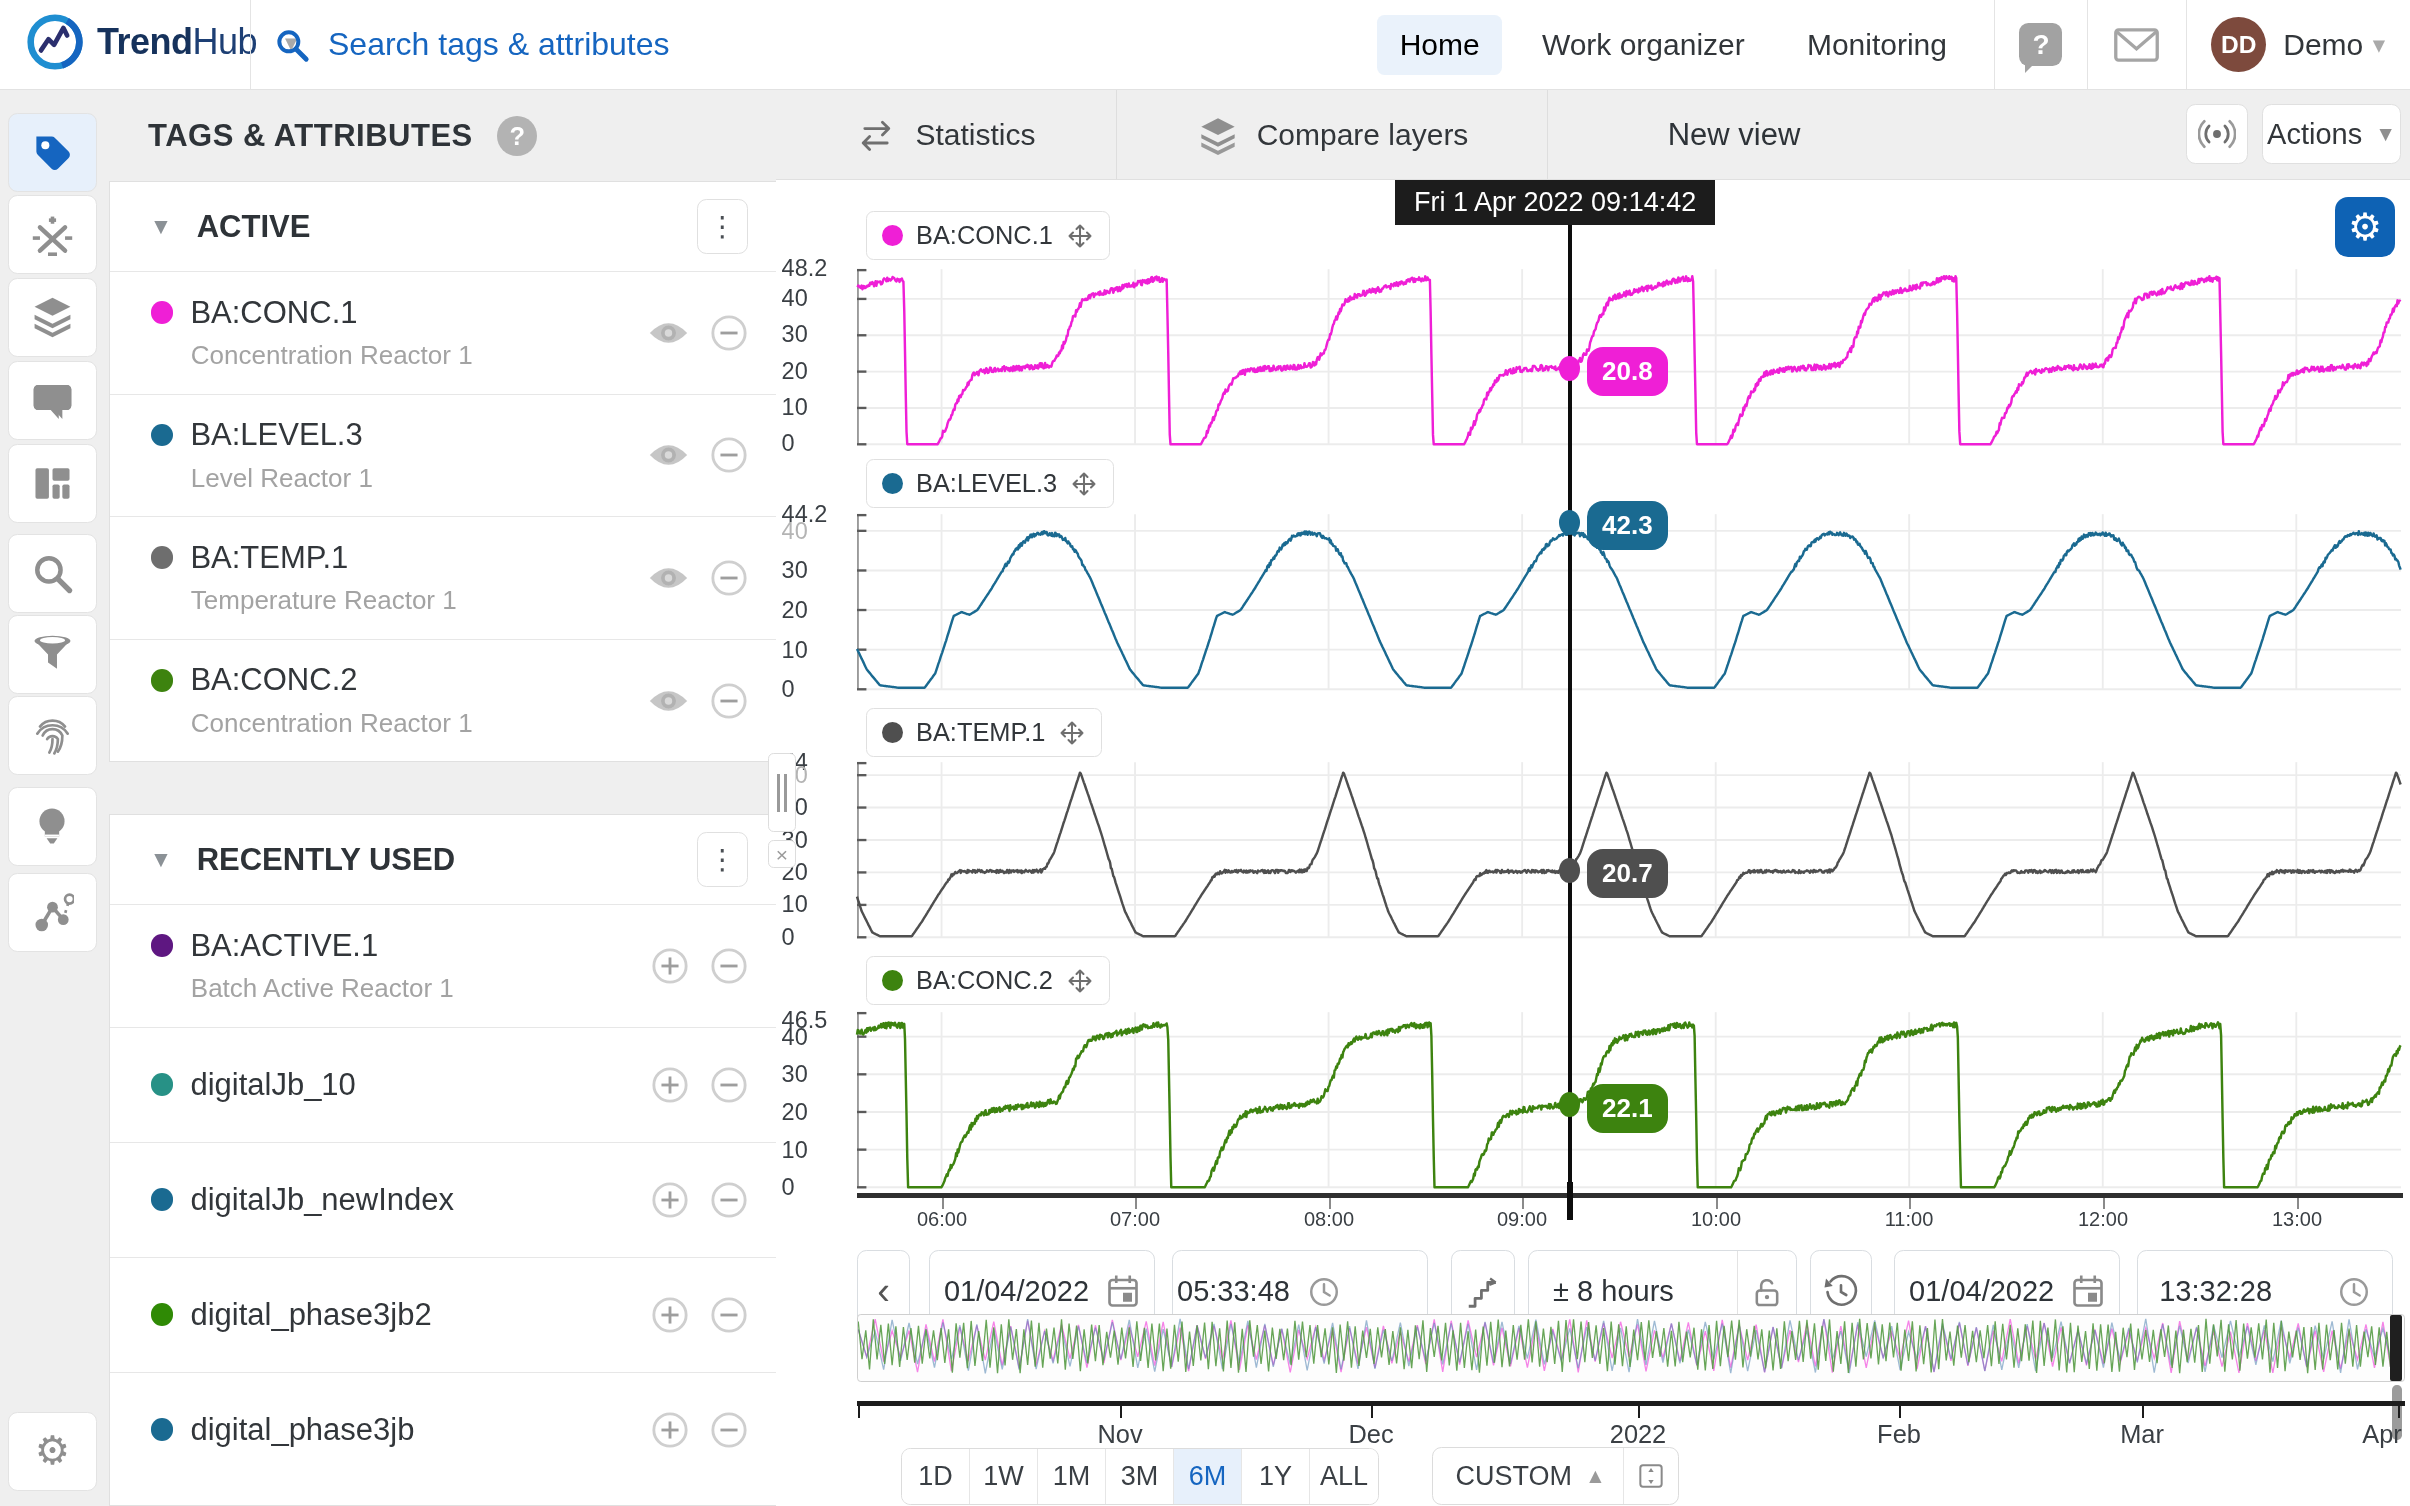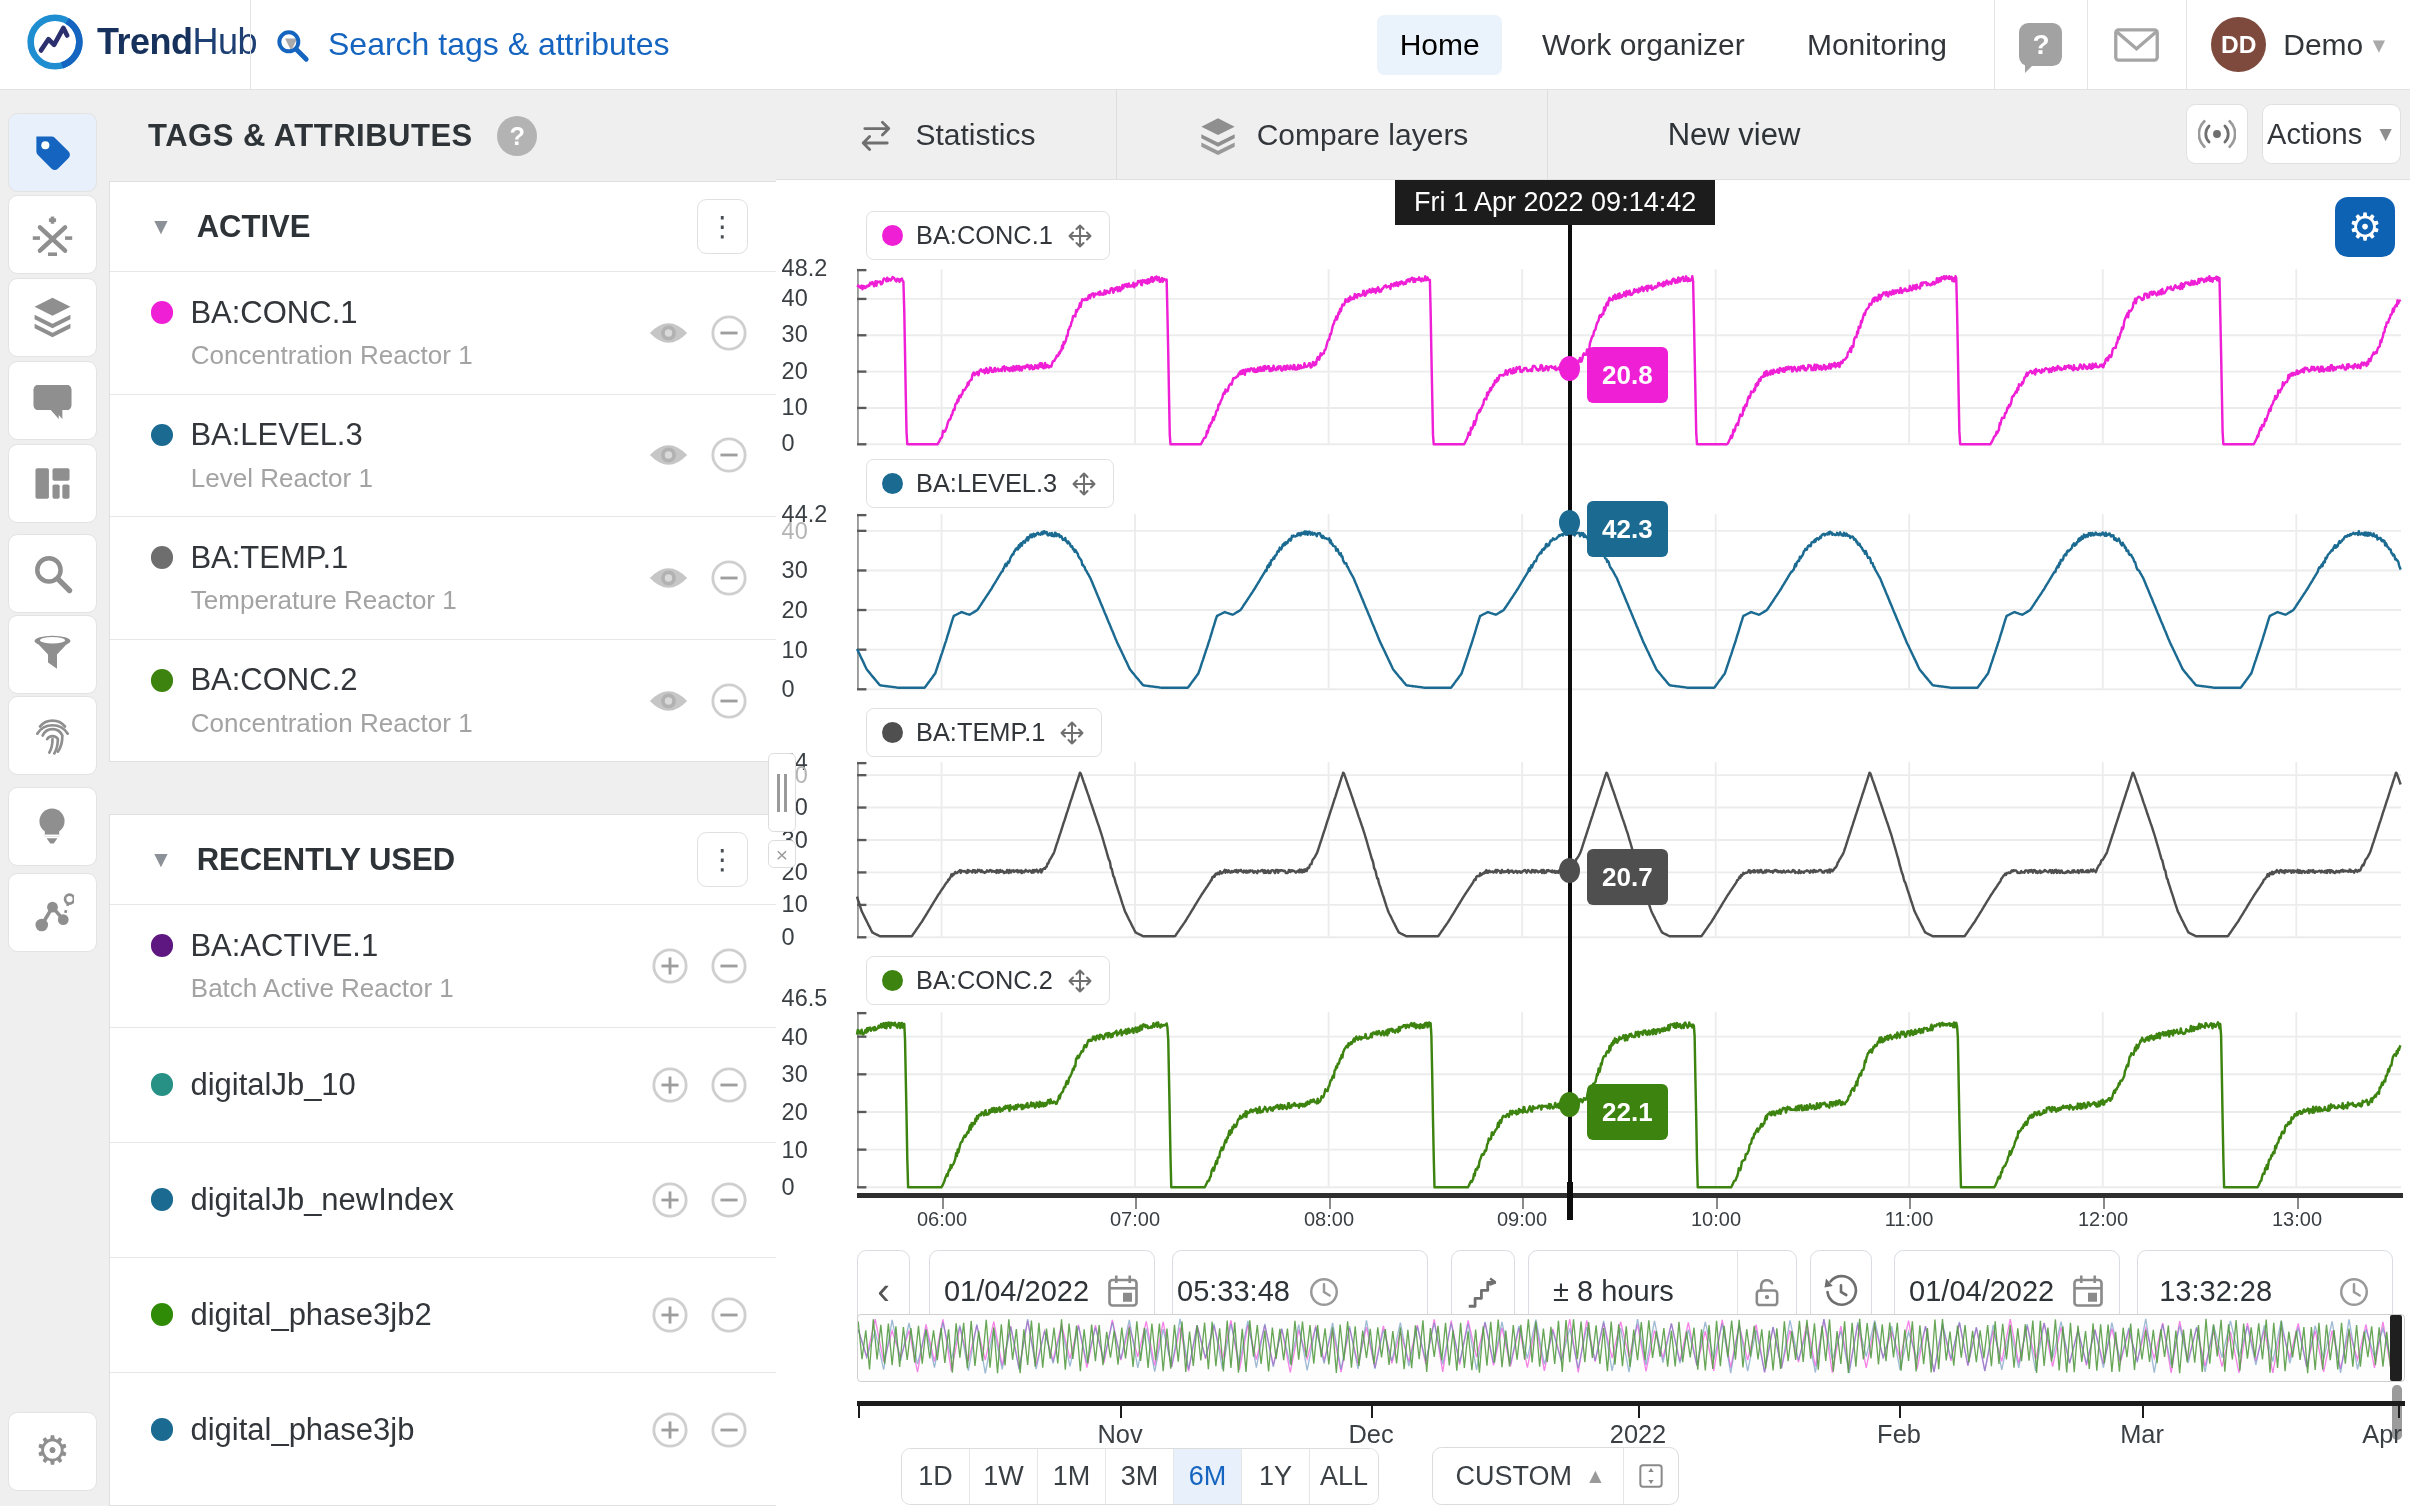--- a/index.html
+++ b/index.html
@@ -69,21 +69,21 @@
   .chip-label { font-size:25.4px; color:#32363a; }
   .yl { position:absolute; font-size:23.5px; color:#3a3f44; text-align:left; width:68px; }
   .yl.faint { color:#b4b4b4; }
   .plot-svg { position:absolute; left:81px; width:1544px; overflow:visible; }
   #xaxis-line { position:absolute; left:81px; top:1013px; width:1546px; height:4.7px; background:#2f2f2f; }
   .hl { position:absolute; top:1028px; font-size:20px; color:#3a3f44; transform:translateX(-50%); }
   .htick { position:absolute; top:1018px; width:1.9px; height:11.3px; background:#8a8a8a; }
   #cursor-line { position:absolute; width:3.8px; background:#0d0d0d; z-index:6; }
   #cursor-tip { position:absolute; height:45px; background:#1c1c1c; color:#fff; font-size:27px; display:flex; align-items:center; justify-content:center; padding:0 19px; z-index:8; white-space:nowrap; }
   #cursor-tick { position:absolute; top:1002px; width:5.6px; height:38px; background:#0d0d0d; z-index:7; }
-  .cur-badge { position:absolute; height:56px; border-radius:6px; color:#fff; font-size:26px; font-weight:700; display:flex; align-items:center; justify-content:center; padding:0 15px; z-index:7; }
+  .cur-badge { position:absolute; height:49px; border-radius:16px; color:#fff; font-size:26px; font-weight:700; display:flex; align-items:center; justify-content:center; padding:0 15px; z-index:7; }
   .cur-dot { position:absolute; border-radius:50%; z-index:7; }
   #gear-btn { position:absolute; left:1559px; top:17px; width:60px; height:60px; background:#0e62b4; border-radius:13px; display:flex; align-items:center; justify-content:center; color:#fff; font-size:38px; cursor:pointer; z-index:9; }
 
   
   #controls { position:absolute; left:81px; top:1070px; width:1531px; height:83px; display:flex; align-items:center; }
   .cbox { height:83px; background:#fff; border:1.9px solid #d9dde1; border-radius:9.4px; display:flex; align-items:center; justify-content:center; font-size:29px; color:#2e3338; cursor:pointer; }
   .cbox .ic { margin-left:17px; display:flex; }
   .sp { flex:0 0 auto; }
 
   
@@ -607,21 +607,21 @@
           <line x1="0" y1="186.0" x2="10" y2="186.0" stroke="#5a5a5a" stroke-width="2.5"></line>
           <polyline points="0.0,142.9 0.8,145.5 1.6,148.0 2.5,150.5 3.3,153.1 4.1,155.6 4.9,158.1 5.8,159.9 6.6,161.5 7.4,163.2 8.2,164.8 9.0,166.5 9.9,168.1 10.7,169.8 11.5,171.4 12.3,173.1 13.2,174.7 14.0,176.3 14.8,178.0 15.6,179.6 16.4,180.9 17.3,181.3 18.1,181.8 18.9,182.2 19.7,182.6 20.6,183.0 21.4,183.4 22.2,183.8 23.0,184.2 23.8,184.6 24.7,185.0 25.5,185.0 26.3,185.0 27.1,185.0 28.0,185.0 28.8,185.0 29.6,185.0 30.4,185.0 31.2,185.0 32.1,185.0 32.9,185.0 33.7,185.0 34.5,185.0 35.4,185.0 36.2,185.0 37.0,185.0 37.8,185.0 38.6,185.0 39.5,185.0 40.3,185.0 41.1,185.0 41.9,185.0 42.8,185.0 43.6,185.0 44.4,185.0 45.2,185.0 46.0,185.0 46.9,185.0 47.7,185.0 48.5,185.0 49.3,185.0 50.2,185.0 51.0,185.0 51.8,185.0 52.6,185.0 53.4,185.0 54.3,185.0 55.1,185.0 55.9,185.0 56.7,185.0 57.6,185.0 58.4,184.6 59.2,183.4 60.0,182.3 60.8,181.1 61.7,179.9 62.5,178.7 63.3,177.5 64.1,176.3 65.0,175.1 65.8,173.9 66.6,172.7 67.4,171.5 68.2,170.4 69.1,169.2 69.9,167.9 70.7,166.5 71.5,165.2 72.4,163.8 73.2,162.5 74.0,161.1 74.8,159.8 75.6,158.4 76.5,157.1 77.3,155.7 78.1,154.4 78.9,153.0 79.8,151.7 80.6,150.3 81.4,149.0 82.2,147.6 83.1,146.3 83.9,144.9 84.7,143.6 85.5,142.2 86.3,140.9 87.2,139.7 88.0,138.5 88.8,137.2 89.6,136.0 90.5,134.8 91.3,133.6 92.1,132.4 92.9,131.2 93.7,129.9 94.6,128.7 95.4,127.5 96.2,127.0 97.0,124.6 97.9,124.9 98.7,123.1 99.5,121.7 100.3,119.1 101.1,121.1 102.0,118.9 102.8,119.4 103.6,118.2 104.4,116.6 105.3,117.7 106.1,117.8 106.9,117.2 107.7,116.2 108.5,115.7 109.4,114.7 110.2,117.6 111.0,115.1 111.8,115.7 112.7,115.8 113.5,116.1 114.3,115.5 115.1,116.1 115.9,117.2 116.8,117.7 117.6,114.4 118.4,116.9 119.2,115.2 120.1,116.0 120.9,115.8 121.7,116.0 122.5,117.1 123.3,114.6 124.2,116.2 125.0,114.7 125.8,117.4 126.6,116.0 127.5,116.8 128.3,114.4 129.1,115.3 129.9,114.4 130.7,115.3 131.6,116.7 132.4,114.9 133.2,115.7 134.0,117.0 134.9,116.7 135.7,117.6 136.5,116.6 137.3,116.7 138.1,114.9 139.0,116.0 139.8,116.3 140.6,115.2 141.4,114.6 142.3,114.7 143.1,116.5 143.9,115.4 144.7,116.2 145.5,116.0 146.4,116.5 147.2,115.5 148.0,117.6 148.8,114.6 149.7,114.9 150.5,117.4 151.3,116.9 152.1,114.5 152.9,116.5 153.8,115.5 154.6,115.3 155.4,116.8 156.2,117.8 157.1,116.5 157.9,117.1 158.7,117.2 159.5,114.4 160.3,116.6 161.2,117.7 162.0,114.5 162.8,116.8 163.6,117.2 164.5,115.1 165.3,115.5 166.1,114.8 166.9,116.6 167.7,115.2 168.6,115.2 169.4,116.1 170.2,114.6 171.0,117.0 171.9,115.4 172.7,115.3 173.5,116.9 174.3,115.0 175.1,117.8 176.0,115.6 176.8,116.6 177.6,117.0 178.4,115.5 179.3,114.4 180.1,115.6 180.9,115.9 181.7,116.5 182.5,115.2 183.4,115.0 184.2,115.6 185.0,116.8 185.8,117.5 186.7,114.6 187.5,117.2 188.3,114.6 189.1,116.0 189.9,115.1 190.8,114.1 191.6,116.2 192.4,117.1 193.2,115.4 194.1,115.5 194.9,113.8 195.7,117.2 196.5,116.0 197.3,113.7 198.2,113.4 199.0,112.6 199.8,113.2 200.6,111.2 201.5,111.0 202.3,107.6 203.1,107.8 203.9,105.8 204.7,103.7 205.6,102.5 206.4,101.1 207.2,99.7 208.0,98.3 208.9,96.9 209.7,94.7 210.5,92.2 211.3,89.7 212.1,87.1 213.0,84.6 213.8,82.1 214.6,79.5 215.4,77.0 216.3,74.5 217.1,71.9 217.9,69.4 218.7,66.9 219.5,64.3 220.4,61.8 221.2,59.3 222.0,56.7 222.8,54.2 223.7,51.7 224.5,49.1 225.3,46.6 226.1,44.1 226.9,41.5 227.8,39.0 228.6,36.5 229.4,34.0 230.2,31.4 231.1,28.9 231.9,26.4 232.7,23.8 233.5,21.3 234.4,18.8 235.2,16.2 236.0,13.7 236.8,11.2 237.6,11.9 238.5,14.3 239.3,16.7 240.1,19.0 240.9,21.4 241.8,23.7 242.6,26.1 243.4,28.5 244.2,30.8 245.0,33.2 245.9,35.6 246.7,38.0 247.5,40.5 248.3,42.9 249.2,45.3 250.0,47.8 250.8,50.2 251.6,52.6 252.4,55.1 253.3,57.5 254.1,59.9 254.9,62.3 255.7,64.8 256.6,67.2 257.4,69.6 258.2,72.1 259.0,74.5 259.8,77.1 260.7,80.0 261.5,82.8 262.3,85.6 263.1,88.5 264.0,91.3 264.8,94.1 265.6,97.0 266.4,99.8 267.2,102.7 268.1,104.4 268.9,106.9 269.7,112.7 270.5,113.0 271.4,117.0 272.2,120.8 273.0,121.9 273.8,124.5 274.6,127.7 275.5,130.3 276.3,132.8 277.1,135.3 277.9,137.9 278.8,140.4 279.6,142.9 280.4,145.5 281.2,148.0 282.0,150.5 282.9,153.1 283.7,155.6 284.5,158.1 285.3,159.9 286.2,161.5 287.0,163.2 287.8,164.8 288.6,166.5 289.4,168.1 290.3,169.8 291.1,171.4 291.9,173.1 292.7,174.7 293.6,176.3 294.4,178.0 295.2,179.6 296.0,180.9 296.8,181.3 297.7,181.8 298.5,182.2 299.3,182.6 300.1,183.0 301.0,183.4 301.8,183.8 302.6,184.2 303.4,184.6 304.2,185.0 305.1,185.0 305.9,185.0 306.7,185.0 307.5,185.0 308.4,185.0 309.2,185.0 310.0,185.0 310.8,185.0 311.6,185.0 312.5,185.0 313.3,185.0 314.1,185.0 314.9,185.0 315.8,185.0 316.6,185.0 317.4,185.0 318.2,185.0 319.0,185.0 319.9,185.0 320.7,185.0 321.5,185.0 322.3,185.0 323.2,185.0 324.0,185.0 324.8,185.0 325.6,185.0 326.4,185.0 327.3,185.0 328.1,185.0 328.9,185.0 329.7,185.0 330.6,185.0 331.4,185.0 332.2,185.0 333.0,185.0 333.8,185.0 334.7,185.0 335.5,185.0 336.3,185.0 337.1,185.0 338.0,184.6 338.8,183.4 339.6,182.3 340.4,181.1 341.2,179.9 342.1,178.7 342.9,177.5 343.7,176.3 344.5,175.1 345.4,173.9 346.2,172.7 347.0,171.5 347.8,170.4 348.6,169.2 349.5,167.9 350.3,166.5 351.1,165.2 351.9,163.8 352.8,162.5 353.6,161.1 354.4,159.8 355.2,158.4 356.0,157.1 356.9,155.7 357.7,154.4 358.5,153.0 359.3,151.7 360.2,150.3 361.0,149.0 361.8,147.6 362.6,146.3 363.4,144.9 364.3,143.6 365.1,142.2 365.9,140.9 366.7,139.7 367.6,138.5 368.4,137.2 369.2,136.0 370.0,134.8 370.8,133.6 371.7,132.4 372.5,131.2 373.3,129.9 374.1,128.7 375.0,127.5 375.8,125.7 376.6,125.4 377.4,122.1 378.2,122.2 379.1,120.8 379.9,121.6 380.7,118.9 381.5,118.2 382.4,119.2 383.2,117.4 384.0,118.4 384.8,118.9 385.7,115.9 386.5,117.4 387.3,118.2 388.1,117.7 388.9,116.5 389.8,115.8 390.6,114.4 391.4,117.4 392.2,114.8 393.1,115.6 393.9,116.9 394.7,114.9 395.5,115.8 396.3,117.1 397.2,117.2 398.0,115.5 398.8,116.8 399.6,116.5 400.5,115.9 401.3,114.9 402.1,116.3 402.9,114.5 403.7,117.0 404.6,117.1 405.4,114.9 406.2,115.1 407.0,115.4 407.9,114.4 408.7,116.2 409.5,116.3 410.3,117.2 411.1,115.2 412.0,115.9 412.8,117.1 413.6,115.1 414.4,117.3 415.3,117.0 416.1,115.4 416.9,116.6 417.7,114.8 418.5,115.5 419.4,115.5 420.2,115.2 421.0,117.4 421.8,117.2 422.7,115.8 423.5,116.2 424.3,116.9 425.1,117.8 425.9,115.1 426.8,116.0 427.6,116.0 428.4,116.0 429.2,115.2 430.1,114.7 430.9,114.5 431.7,116.6 432.5,117.6 433.3,114.9 434.2,117.6 435.0,117.6 435.8,115.6 436.6,114.9 437.5,117.7 438.3,116.2 439.1,117.6 439.9,115.4 440.7,114.8 441.6,114.8 442.4,115.2 443.2,116.7 444.0,117.8 444.9,114.5 445.7,114.6 446.5,114.4 447.3,117.5 448.1,114.8 449.0,115.8 449.8,114.7 450.6,115.0 451.4,114.8 452.3,115.2 453.1,115.7 453.9,115.2 454.7,115.9 455.5,117.8 456.4,117.5 457.2,117.7 458.0,117.0 458.8,114.4 459.7,114.7 460.5,116.6 461.3,115.1 462.1,114.7 462.9,115.7 463.8,115.2 464.6,115.8 465.4,116.5 466.2,117.4 467.1,116.1 467.9,115.9 468.7,115.0 469.5,116.9 470.3,114.1 471.2,116.7 472.0,114.2 472.8,117.0 473.6,116.7 474.5,114.2 475.3,116.4 476.1,113.8 476.9,115.4 477.7,115.6 478.6,112.2 479.4,112.7 480.2,112.1 481.0,109.2 481.9,108.4 482.7,108.3 483.5,105.1 484.3,103.2 485.1,102.5 486.0,101.1 486.8,99.7 487.6,98.3 488.4,96.9 489.3,94.7 490.1,92.2 490.9,89.7 491.7,87.1 492.5,84.6 493.4,82.1 494.2,79.5 495.0,77.0 495.8,74.5 496.7,71.9 497.5,69.4 498.3,66.9 499.1,64.3 499.9,61.8 500.8,59.3 501.6,56.7 502.4,54.2 503.2,51.7 504.1,49.1 504.9,46.6 505.7,44.1 506.5,41.5 507.3,39.0 508.2,36.5 509.0,34.0 509.8,31.4 510.6,28.9 511.5,26.4 512.3,23.8 513.1,21.3 513.9,18.8 514.7,16.2 515.6,13.7 516.4,11.2 517.2,11.9 518.0,14.3 518.9,16.7 519.7,19.0 520.5,21.4 521.3,23.7 522.1,26.1 523.0,28.5 523.8,30.8 524.6,33.2 525.4,35.6 526.3,38.0 527.1,40.5 527.9,42.9 528.7,45.3 529.5,47.8 530.4,50.2 531.2,52.6 532.0,55.1 532.8,57.5 533.7,59.9 534.5,62.3 535.3,64.8 536.1,67.2 537.0,69.6 537.8,72.1 538.6,74.5 539.4,77.1 540.2,80.0 541.1,82.8 541.9,85.6 542.7,88.5 543.5,91.3 544.4,94.1 545.2,97.0 546.0,99.8 546.8,102.7 547.6,104.3 548.5,107.8 549.3,112.6 550.1,114.1 550.9,116.0 551.8,120.3 552.6,123.6 553.4,123.5 554.2,127.7 555.0,130.3 555.9,132.8 556.7,135.3 557.5,137.9 558.3,140.4 559.2,142.9 560.0,145.5 560.8,148.0 561.6,150.5 562.4,153.1 563.3,155.6 564.1,158.1 564.9,159.9 565.7,161.5 566.6,163.2 567.4,164.8 568.2,166.5 569.0,168.1 569.8,169.8 570.7,171.4 571.5,173.1 572.3,174.7 573.1,176.3 574.0,178.0 574.8,179.6 575.6,180.9 576.4,181.3 577.2,181.8 578.1,182.2 578.9,182.6 579.7,183.0 580.5,183.4 581.4,183.8 582.2,184.2 583.0,184.6 583.8,185.0 584.6,185.0 585.5,185.0 586.3,185.0 587.1,185.0 587.9,185.0 588.8,185.0 589.6,185.0 590.4,185.0 591.2,185.0 592.0,185.0 592.9,185.0 593.7,185.0 594.5,185.0 595.3,185.0 596.2,185.0 597.0,185.0 597.8,185.0 598.6,185.0 599.4,185.0 600.3,185.0 601.1,185.0 601.9,185.0 602.7,185.0 603.6,185.0 604.4,185.0 605.2,185.0 606.0,185.0 606.8,185.0 607.7,185.0 608.5,185.0 609.3,185.0 610.1,185.0 611.0,185.0 611.8,185.0 612.6,185.0 613.4,185.0 614.2,185.0 615.1,185.0 615.9,185.0 616.7,185.0 617.5,184.6 618.4,183.4 619.2,182.3 620.0,181.1 620.8,179.9 621.6,178.7 622.5,177.5 623.3,176.3 624.1,175.1 624.9,173.9 625.8,172.7 626.6,171.5 627.4,170.4 628.2,169.2 629.0,167.9 629.9,166.5 630.7,165.2 631.5,163.8 632.3,162.5 633.2,161.1 634.0,159.8 634.8,158.4 635.6,157.1 636.4,155.7 637.3,154.4 638.1,153.0 638.9,151.7 639.7,150.3 640.6,149.0 641.4,147.6 642.2,146.3 643.0,144.9 643.8,143.6 644.7,142.2 645.5,140.9 646.3,139.7 647.1,138.5 648.0,137.2 648.8,136.0 649.6,134.8 650.4,133.6 651.2,132.4 652.1,131.2 652.9,129.9 653.7,128.7 654.5,127.5 655.4,125.3 656.2,124.3 657.0,125.2 657.8,121.8 658.6,121.0 659.5,121.3 660.3,120.6 661.1,121.0 661.9,118.0 662.8,120.0 663.6,119.6 664.4,118.6 665.2,117.7 666.0,118.1 666.9,116.5 667.7,117.5 668.5,114.6 669.3,117.3 670.2,117.6 671.0,115.5 671.8,115.3 672.6,116.7 673.4,116.7 674.3,116.2 675.1,116.0 675.9,117.1 676.7,116.1 677.6,116.7 678.4,114.5 679.2,117.2 680.0,114.6 680.8,114.7 681.7,115.3 682.5,115.7 683.3,117.5 684.1,117.7 685.0,114.5 685.8,116.6 686.6,116.9 687.4,115.9 688.2,116.8 689.1,115.9 689.9,116.4 690.7,115.3 691.5,114.4 692.4,117.7 693.2,116.3 694.0,115.5 694.8,116.3 695.7,115.0 696.5,115.8 697.3,117.5 698.1,116.9 698.9,116.3 699.8,115.3 700.6,116.2 701.4,117.6 702.2,116.0 703.1,116.4 703.9,115.9 704.7,117.3 705.5,116.5 706.3,117.2 707.2,115.8 708.0,115.4 708.8,114.7 709.6,114.6 710.5,116.2 711.3,117.4 712.1,115.2 712.9,114.5 713.7,115.5 714.6,116.1 715.4,117.1 716.2,117.3 717.0,114.5 717.9,116.1 718.7,114.7 719.5,116.9 720.3,117.1 721.1,114.9 722.0,115.2 722.8,116.2 723.6,117.0 724.4,116.0 725.3,116.5 726.1,115.8 726.9,114.6 727.7,117.7 728.5,114.6 729.4,114.6 730.2,117.8 731.0,116.6 731.8,117.3 732.7,114.7 733.5,115.9 734.3,114.6 735.1,115.3 735.9,115.2 736.8,116.2 737.6,116.6 738.4,115.0 739.2,117.0 740.1,116.2 740.9,115.3 741.7,117.6 742.5,117.3 743.3,115.8 744.2,117.2 745.0,117.5 745.8,115.0 746.6,115.8 747.5,115.3 748.3,115.3 749.1,116.3 749.9,116.1 750.7,114.7 751.6,117.1 752.4,114.4 753.2,115.7 754.0,114.4 754.9,116.2 755.7,115.9 756.5,116.7 757.3,114.3 758.1,112.9 759.0,113.8 759.8,112.0 760.6,111.1 761.4,109.3 762.3,105.1 763.1,106.7 763.9,103.0 764.7,102.5 765.5,101.1 766.4,99.7 767.2,98.3 768.0,96.9 768.8,94.7 769.7,92.2 770.5,89.7 771.3,87.1 772.1,84.6 772.9,82.1 773.8,79.5 774.6,77.0 775.4,74.5 776.2,71.9 777.1,69.4 777.9,66.9 778.7,64.3 779.5,61.8 780.3,59.3 781.2,56.7 782.0,54.2 782.8,51.7 783.6,49.1 784.5,46.6 785.3,44.1 786.1,41.5 786.9,39.0 787.7,36.5 788.6,34.0 789.4,31.4 790.2,28.9 791.0,26.4 791.9,23.8 792.7,21.3 793.5,18.8 794.3,16.2 795.1,13.7 796.0,11.2 796.8,11.9 797.6,14.3 798.4,16.7 799.3,19.0 800.1,21.4 800.9,23.7 801.7,26.1 802.5,28.5 803.4,30.8 804.2,33.2 805.0,35.6 805.8,38.0 806.7,40.5 807.5,42.9 808.3,45.3 809.1,47.8 809.9,50.2 810.8,52.6 811.6,55.1 812.4,57.5 813.2,59.9 814.1,62.3 814.9,64.8 815.7,67.2 816.5,69.6 817.3,72.1 818.2,74.5 819.0,77.1 819.8,80.0 820.6,82.8 821.5,85.6 822.3,88.5 823.1,91.3 823.9,94.1 824.7,97.0 825.6,99.8 826.4,102.7 827.2,106.8 828.0,107.4 828.9,112.4 829.7,113.0 830.5,117.7 831.3,119.2 832.1,121.4 833.0,124.4 833.8,127.7 834.6,130.3 835.4,132.8 836.3,135.3 837.1,137.9 837.9,140.4 838.7,142.9 839.5,145.5 840.4,148.0 841.2,150.5 842.0,153.1 842.8,155.6 843.7,158.1 844.5,159.9 845.3,161.5 846.1,163.2 847.0,164.8 847.8,166.5 848.6,168.1 849.4,169.8 850.2,171.4 851.1,173.1 851.9,174.7 852.7,176.3 853.5,178.0 854.4,179.6 855.2,180.9 856.0,181.3 856.8,181.8 857.6,182.2 858.5,182.6 859.3,183.0 860.1,183.4 860.9,183.8 861.8,184.2 862.6,184.6 863.4,185.0 864.2,185.0 865.0,185.0 865.9,185.0 866.7,185.0 867.5,185.0 868.3,185.0 869.2,185.0 870.0,185.0 870.8,185.0 871.6,185.0 872.4,185.0 873.3,185.0 874.1,185.0 874.9,185.0 875.7,185.0 876.6,185.0 877.4,185.0 878.2,185.0 879.0,185.0 879.8,185.0 880.7,185.0 881.5,185.0 882.3,185.0 883.1,185.0 884.0,185.0 884.8,185.0 885.6,185.0 886.4,185.0 887.2,185.0 888.1,185.0 888.9,185.0 889.7,185.0 890.5,185.0 891.4,185.0 892.2,185.0 893.0,185.0 893.8,185.0 894.6,185.0 895.5,185.0 896.3,185.0 897.1,184.6 897.9,183.4 898.8,182.3 899.6,181.1 900.4,179.9 901.2,178.7 902.0,177.5 902.9,176.3 903.7,175.1 904.5,173.9 905.3,172.7 906.2,171.5 907.0,170.4 907.8,169.2 908.6,167.9 909.4,166.5 910.3,165.2 911.1,163.8 911.9,162.5 912.7,161.1 913.6,159.8 914.4,158.4 915.2,157.1 916.0,155.7 916.8,154.4 917.7,153.0 918.5,151.7 919.3,150.3 920.1,149.0 921.0,147.6 921.8,146.3 922.6,144.9 923.4,143.6 924.2,142.2 925.1,140.9 925.9,139.7 926.7,138.5 927.5,137.2 928.4,136.0 929.2,134.8 930.0,133.6 930.8,132.4 931.6,131.2 932.5,129.9 933.3,128.7 934.1,127.5 934.9,125.4 935.8,125.1 936.6,123.5 937.4,121.8 938.2,122.9 939.0,119.8 939.9,120.5 940.7,119.5 941.5,117.5 942.3,118.4 943.2,117.8 944.0,117.5 944.8,117.3 945.6,117.4 946.4,116.6 947.3,114.7 948.1,115.0 948.9,117.7 949.7,116.9 950.6,115.7 951.4,115.3 952.2,116.8 953.0,114.6 953.8,117.0 954.7,115.7 955.5,115.9 956.3,114.9 957.1,117.1 958.0,115.1 958.8,116.9 959.6,114.5 960.4,114.4 961.2,116.7 962.1,117.7 962.9,116.9 963.7,117.1 964.5,115.1 965.4,117.1 966.2,114.6 967.0,115.9 967.8,116.0 968.6,114.9 969.5,115.9 970.3,116.6 971.1,116.3 971.9,115.7 972.8,117.3 973.6,115.3 974.4,115.8 975.2,114.4 976.0,114.4 976.9,116.2 977.7,115.2 978.5,116.9 979.3,115.8 980.2,116.6 981.0,115.6 981.8,117.2 982.6,117.2 983.4,116.0 984.3,115.0 985.1,116.8 985.9,117.1 986.7,116.7 987.6,115.7 988.4,116.0 989.2,115.0 990.0,116.5 990.8,116.4 991.7,116.9 992.5,116.8 993.3,115.9 994.1,114.5 995.0,115.9 995.8,115.2 996.6,117.6 997.4,116.7 998.3,117.0 999.1,117.2 999.9,117.8 1000.7,114.8 1001.5,116.9 1002.4,117.7 1003.2,116.2 1004.0,116.9 1004.8,116.3 1005.7,117.5 1006.5,116.1 1007.3,116.0 1008.1,115.6 1008.9,114.9 1009.8,115.2 1010.6,115.9 1011.4,116.2 1012.2,117.5 1013.1,115.1 1013.9,116.2 1014.7,115.5 1015.5,117.2 1016.3,114.5 1017.2,114.9 1018.0,116.7 1018.8,115.3 1019.6,116.2 1020.5,115.9 1021.3,115.6 1022.1,114.6 1022.9,114.6 1023.7,114.4 1024.6,115.8 1025.4,117.1 1026.2,116.6 1027.0,117.4 1027.9,115.4 1028.7,115.2 1029.5,115.7 1030.3,114.9 1031.1,117.2 1032.0,115.5 1032.8,113.9 1033.6,117.2 1034.4,114.3 1035.3,114.2 1036.1,115.9 1036.9,114.6 1037.7,114.1 1038.5,112.4 1039.4,112.1 1040.2,110.8 1041.0,109.4 1041.8,106.5 1042.7,105.4 1043.5,103.5 1044.3,102.5 1045.1,101.1 1045.9,99.7 1046.8,98.3 1047.6,96.9 1048.4,94.7 1049.2,92.2 1050.1,89.7 1050.9,87.1 1051.7,84.6 1052.5,82.1 1053.3,79.5 1054.2,77.0 1055.0,74.5 1055.8,71.9 1056.6,69.4 1057.5,66.9 1058.3,64.3 1059.1,61.8 1059.9,59.3 1060.7,56.7 1061.6,54.2 1062.4,51.7 1063.2,49.1 1064.0,46.6 1064.9,44.1 1065.7,41.5 1066.5,39.0 1067.3,36.5 1068.1,34.0 1069.0,31.4 1069.8,28.9 1070.6,26.4 1071.4,23.8 1072.3,21.3 1073.1,18.8 1073.9,16.2 1074.7,13.7 1075.5,11.2 1076.4,11.9 1077.2,14.3 1078.0,16.7 1078.8,19.0 1079.7,21.4 1080.5,23.7 1081.3,26.1 1082.1,28.5 1082.9,30.8 1083.8,33.2 1084.6,35.6 1085.4,38.0 1086.2,40.5 1087.1,42.9 1087.9,45.3 1088.7,47.8 1089.5,50.2 1090.3,52.6 1091.2,55.1 1092.0,57.5 1092.8,59.9 1093.6,62.3 1094.5,64.8 1095.3,67.2 1096.1,69.6 1096.9,72.1 1097.7,74.5 1098.6,77.1 1099.4,80.0 1100.2,82.8 1101.0,85.6 1101.9,88.5 1102.7,91.3 1103.5,94.1 1104.3,97.0 1105.1,99.8 1106.0,102.7 1106.8,105.9 1107.6,109.4 1108.4,112.0 1109.3,115.4 1110.1,117.9 1110.9,119.8 1111.7,123.4 1112.5,126.5 1113.4,127.7 1114.2,130.3 1115.0,132.8 1115.8,135.3 1116.7,137.9 1117.5,140.4 1118.3,142.9 1119.1,145.5 1119.9,148.0 1120.8,150.5 1121.6,153.1 1122.4,155.6 1123.2,158.1 1124.1,159.9 1124.9,161.5 1125.7,163.2 1126.5,164.8 1127.3,166.5 1128.2,168.1 1129.0,169.8 1129.8,171.4 1130.6,173.1 1131.5,174.7 1132.3,176.3 1133.1,178.0 1133.9,179.6 1134.7,180.9 1135.6,181.3 1136.4,181.8 1137.2,182.2 1138.0,182.6 1138.9,183.0 1139.7,183.4 1140.5,183.8 1141.3,184.2 1142.1,184.6 1143.0,185.0 1143.8,185.0 1144.6,185.0 1145.4,185.0 1146.3,185.0 1147.1,185.0 1147.9,185.0 1148.7,185.0 1149.6,185.0 1150.4,185.0 1151.2,185.0 1152.0,185.0 1152.8,185.0 1153.7,185.0 1154.5,185.0 1155.3,185.0 1156.1,185.0 1157.0,185.0 1157.8,185.0 1158.6,185.0 1159.4,185.0 1160.2,185.0 1161.1,185.0 1161.9,185.0 1162.7,185.0 1163.5,185.0 1164.4,185.0 1165.2,185.0 1166.0,185.0 1166.8,185.0 1167.6,185.0 1168.5,185.0 1169.3,185.0 1170.1,185.0 1170.9,185.0 1171.8,185.0 1172.6,185.0 1173.4,185.0 1174.2,185.0 1175.0,185.0 1175.9,185.0 1176.7,184.6 1177.5,183.4 1178.3,182.3 1179.2,181.1 1180.0,179.9 1180.8,178.7 1181.6,177.5 1182.4,176.3 1183.3,175.1 1184.1,173.9 1184.9,172.7 1185.7,171.5 1186.6,170.4 1187.4,169.2 1188.2,167.9 1189.0,166.5 1189.8,165.2 1190.7,163.8 1191.5,162.5 1192.3,161.1 1193.1,159.8 1194.0,158.4 1194.8,157.1 1195.6,155.7 1196.4,154.4 1197.2,153.0 1198.1,151.7 1198.9,150.3 1199.7,149.0 1200.5,147.6 1201.4,146.3 1202.2,144.9 1203.0,143.6 1203.8,142.2 1204.6,140.9 1205.5,139.7 1206.3,138.5 1207.1,137.2 1207.9,136.0 1208.8,134.8 1209.6,133.6 1210.4,132.4 1211.2,131.2 1212.0,129.9 1212.9,128.7 1213.7,127.5 1214.5,126.5 1215.3,124.2 1216.2,123.0 1217.0,121.8 1217.8,120.6 1218.6,119.9 1219.4,118.5 1220.3,119.9 1221.1,117.7 1221.9,118.1 1222.7,117.6 1223.6,117.1 1224.4,117.7 1225.2,117.5 1226.0,115.7 1226.8,114.9 1227.7,116.0 1228.5,114.7 1229.3,115.3 1230.1,114.9 1231.0,115.1 1231.8,115.7 1232.6,117.6 1233.4,117.1 1234.2,117.3 1235.1,117.8 1235.9,117.3 1236.7,115.6 1237.5,117.2 1238.4,116.9 1239.2,116.8 1240.0,117.5 1240.8,115.3 1241.6,115.0 1242.5,114.9 1243.3,115.8 1244.1,117.3 1244.9,115.0 1245.8,114.7 1246.6,116.2 1247.4,114.5 1248.2,115.0 1249.0,117.4 1249.9,114.8 1250.7,114.6 1251.5,115.1 1252.3,117.4 1253.2,115.9 1254.0,117.8 1254.8,117.2 1255.6,116.2 1256.4,115.0 1257.3,117.6 1258.1,116.2 1258.9,116.8 1259.7,116.3 1260.6,116.2 1261.4,114.6 1262.2,114.8 1263.0,115.6 1263.8,116.1 1264.7,116.7 1265.5,116.9 1266.3,115.5 1267.1,114.5 1268.0,115.3 1268.8,117.6 1269.6,114.7 1270.4,115.9 1271.2,117.6 1272.1,114.9 1272.9,116.4 1273.7,114.4 1274.5,117.6 1275.4,117.1 1276.2,115.1 1277.0,115.2 1277.8,117.6 1278.6,115.5 1279.5,115.0 1280.3,117.4 1281.1,117.5 1281.9,117.4 1282.8,117.7 1283.6,117.5 1284.4,116.5 1285.2,117.2 1286.0,115.4 1286.9,115.7 1287.7,117.1 1288.5,117.4 1289.3,116.9 1290.2,117.2 1291.0,115.2 1291.8,117.1 1292.6,114.8 1293.4,116.0 1294.3,116.8 1295.1,116.4 1295.9,116.7 1296.7,114.7 1297.6,117.7 1298.4,115.6 1299.2,115.3 1300.0,114.6 1300.8,116.8 1301.7,114.5 1302.5,116.6 1303.3,116.6 1304.1,116.7 1305.0,116.5 1305.8,115.1 1306.6,116.8 1307.4,114.8 1308.3,116.8 1309.1,116.6 1309.9,115.8 1310.7,114.1 1311.5,115.5 1312.4,116.1 1313.2,114.0 1314.0,115.4 1314.8,115.4 1315.7,116.9 1316.5,115.2 1317.3,112.7 1318.1,111.7 1318.9,109.8 1319.8,109.1 1320.6,107.9 1321.4,105.4 1322.2,103.8 1323.1,103.9 1323.9,102.5 1324.7,101.1 1325.5,99.7 1326.3,98.3 1327.2,96.9 1328.0,94.7 1328.8,92.2 1329.6,89.7 1330.5,87.1 1331.3,84.6 1332.1,82.1 1332.9,79.5 1333.7,77.0 1334.6,74.5 1335.4,71.9 1336.2,69.4 1337.0,66.9 1337.9,64.3 1338.7,61.8 1339.5,59.3 1340.3,56.7 1341.1,54.2 1342.0,51.7 1342.8,49.1 1343.6,46.6 1344.4,44.1 1345.3,41.5 1346.1,39.0 1346.9,36.5 1347.7,34.0 1348.5,31.4 1349.4,28.9 1350.2,26.4 1351.0,23.8 1351.8,21.3 1352.7,18.8 1353.5,16.2 1354.3,13.7 1355.1,11.2 1355.9,11.9 1356.8,14.3 1357.6,16.7 1358.4,19.0 1359.2,21.4 1360.1,23.7 1360.9,26.1 1361.7,28.5 1362.5,30.8 1363.3,33.2 1364.2,35.6 1365.0,38.0 1365.8,40.5 1366.6,42.9 1367.5,45.3 1368.3,47.8 1369.1,50.2 1369.9,52.6 1370.7,55.1 1371.6,57.5 1372.4,59.9 1373.2,62.3 1374.0,64.8 1374.9,67.2 1375.7,69.6 1376.5,72.1 1377.3,74.5 1378.1,77.1 1379.0,80.0 1379.8,82.8 1380.6,85.6 1381.4,88.5 1382.3,91.3 1383.1,94.1 1383.9,97.0 1384.7,99.8 1385.5,102.7 1386.4,104.0 1387.2,107.3 1388.0,111.0 1388.8,114.1 1389.7,115.3 1390.5,119.7 1391.3,123.6 1392.1,124.2 1392.9,127.7 1393.8,130.3 1394.6,132.8 1395.4,135.3 1396.2,137.9 1397.1,140.4 1397.9,142.9 1398.7,145.5 1399.5,148.0 1400.3,150.5 1401.2,153.1 1402.0,155.6 1402.8,158.1 1403.6,159.9 1404.5,161.5 1405.3,163.2 1406.1,164.8 1406.9,166.5 1407.7,168.1 1408.6,169.8 1409.4,171.4 1410.2,173.1 1411.0,174.7 1411.9,176.3 1412.7,178.0 1413.5,179.6 1414.3,180.9 1415.1,181.3 1416.0,181.8 1416.8,182.2 1417.6,182.6 1418.4,183.0 1419.3,183.4 1420.1,183.8 1420.9,184.2 1421.7,184.6 1422.5,185.0 1423.4,185.0 1424.2,185.0 1425.0,185.0 1425.8,185.0 1426.7,185.0 1427.5,185.0 1428.3,185.0 1429.1,185.0 1429.9,185.0 1430.8,185.0 1431.6,185.0 1432.4,185.0 1433.2,185.0 1434.1,185.0 1434.9,185.0 1435.7,185.0 1436.5,185.0 1437.3,185.0 1438.2,185.0 1439.0,185.0 1439.8,185.0 1440.6,185.0 1441.5,185.0 1442.3,185.0 1443.1,185.0 1443.9,185.0 1444.7,185.0 1445.6,185.0 1446.4,185.0 1447.2,185.0 1448.0,185.0 1448.9,185.0 1449.7,185.0 1450.5,185.0 1451.3,185.0 1452.1,185.0 1453.0,185.0 1453.8,185.0 1454.6,185.0 1455.4,185.0 1456.3,184.6 1457.1,183.4 1457.9,182.3 1458.7,181.1 1459.6,179.9 1460.4,178.7 1461.2,177.5 1462.0,176.3 1462.8,175.1 1463.7,173.9 1464.5,172.7 1465.3,171.5 1466.1,170.4 1467.0,169.2 1467.8,167.9 1468.6,166.5 1469.4,165.2 1470.2,163.8 1471.1,162.5 1471.9,161.1 1472.7,159.8 1473.5,158.4 1474.4,157.1 1475.2,155.7 1476.0,154.4 1476.8,153.0 1477.6,151.7 1478.5,150.3 1479.3,149.0 1480.1,147.6 1480.9,146.3 1481.8,144.9 1482.6,143.6 1483.4,142.2 1484.2,140.9 1485.0,139.7 1485.9,138.5 1486.7,137.2 1487.5,136.0 1488.3,134.8 1489.2,133.6 1490.0,132.4 1490.8,131.2 1491.6,129.9 1492.4,128.7 1493.3,127.5 1494.1,125.3 1494.9,124.4 1495.7,124.1 1496.6,122.3 1497.4,122.1 1498.2,119.0 1499.0,119.4 1499.8,121.1 1500.7,117.6 1501.5,118.3 1502.3,118.9 1503.1,116.3 1504.0,118.9 1504.8,118.2 1505.6,116.5 1506.4,116.3 1507.2,117.1 1508.1,114.6 1508.9,115.4 1509.7,116.5 1510.5,117.6 1511.4,115.2 1512.2,114.5 1513.0,115.1 1513.8,117.0 1514.6,115.4 1515.5,115.6 1516.3,117.8 1517.1,114.8 1517.9,116.2 1518.8,115.2 1519.6,116.4 1520.4,115.1 1521.2,115.8 1522.0,115.1 1522.9,115.0 1523.7,117.5 1524.5,116.2 1525.3,114.8 1526.2,117.1 1527.0,115.2 1527.8,115.4 1528.6,116.0 1529.4,116.8 1530.3,114.4 1531.1,117.5 1531.9,117.6 1532.7,114.9 1533.6,117.1 1534.4,117.7 1535.2,115.6 1536.0,115.7 1536.8,115.6 1537.7,117.5 1538.5,117.0 1539.3,116.1 1540.1,116.3 1541.0,117.4 1541.8,114.8 1542.6,117.3 1543.4,115.4 1544.2,115.0 1545.1,115.2 1545.9,116.7 1546.7,114.6 1547.5,116.6 1548.4,117.5 1549.2,116.0 1550.0,116.1 1550.8,116.4 1551.6,116.1 1552.5,115.7 1553.3,115.3 1554.1,115.5 1554.9,117.2 1555.8,115.4 1556.6,115.9 1557.4,116.7 1558.2,116.9 1559.0,115.7 1559.9,117.2 1560.7,115.1 1561.5,117.6 1562.3,114.8 1563.2,115.5 1564.0,114.7 1564.8,117.4 1565.6,114.7 1566.4,116.2 1567.3,115.4 1568.1,117.1 1568.9,116.6 1569.7,117.8 1570.6,116.9 1571.4,115.3 1572.2,116.8 1573.0,116.7 1573.8,115.5 1574.7,117.1 1575.5,115.6 1576.3,114.8 1577.1,116.0 1578.0,114.3 1578.8,116.3 1579.6,115.7 1580.4,115.0 1581.2,115.9 1582.1,115.5 1582.9,115.6 1583.7,116.3 1584.5,116.3 1585.4,114.1 1586.2,114.2 1587.0,116.5 1587.8,115.5 1588.6,116.2 1589.5,115.8 1590.3,117.3 1591.1,115.3 1591.9,114.2 1592.8,115.4 1593.6,116.5 1594.4,115.0 1595.2,114.5 1596.0,115.5 1596.9,114.6 1597.7,112.3 1598.5,110.4 1599.3,109.1 1600.2,109.6 1601.0,107.4 1601.8,105.0 1602.6,103.2 1603.4,102.5 1604.3,101.1 1605.1,99.7 1605.9,98.3 1606.7,96.9 1607.6,94.7 1608.4,92.2 1609.2,89.7 1610.0,87.1 1610.9,84.6 1611.7,82.1 1612.5,79.5 1613.3,77.0 1614.1,74.5 1615.0,71.9 1615.8,69.4 1616.6,66.9 1617.4,64.3 1618.3,61.8 1619.1,59.3 1619.9,56.7 1620.7,54.2 1621.5,51.7 1622.4,49.1 1623.2,46.6 1624.0,44.1 1624.8,41.5 1625.7,39.0 1626.5,36.5 1627.3,34.0 1628.1,31.4 1628.9,28.9 1629.8,26.4 1630.6,23.8 1631.4,21.3 1632.2,18.8 1633.1,16.2 1633.9,13.7 1634.7,11.2 1635.5,11.9 1636.3,14.3 1637.2,16.7 1638.0,19.0 1638.8,21.4 1639.6,23.7" fill="none" stroke="#4f4f4f" stroke-width="2.6" stroke-linejoin="round"></polyline>
         </svg>
         <div class="chip" style="left: 90px; top: 776px;">
           <span class="chip-dot" style="background:#3d830f"></span>
     <span class="chip-label">BA:CONC.2</span>
     <svg width="28" height="28" viewBox="0 0 48 48" fill="none" stroke="#6f6f6f" stroke-width="3.5" stroke-linecap="round" stroke-linejoin="round">
       <path d="M24 6 v36 M6 24 h36 M24 6 l-6 6 M24 6 l6 6 M24 42 l-6 -6 M24 42 l6 -6 M6 24 l6 -6 M6 24 l6 6 M42 24 l-6 -6 M42 24 l-6 6"></path>
           </svg>
         </div>
-        <div class="yl" style="left: 5.6px; top: 805px;">46.5</div>
+        <div class="yl" style="left: 5.6px; top: 827px;">46.5</div>
         <div class="yl" style="left: 5.6px; top: 844px;">40</div>
         <div class="yl" style="left: 5.6px; top: 881px;">30</div>
         <div class="yl" style="left: 5.6px; top: 919px;">20</div>
         <div class="yl" style="left: 5.6px; top: 957px;">10</div>
         <div class="yl" style="left: 5.6px; top: 994px;">0</div>
         <svg class="plot-svg" width="1544" height="183" style="top: 832px;" viewBox="0 0 1640 194">
           <line x1="89.8" y1="0" x2="89.8" y2="186" stroke="#ececec" stroke-width="2"></line>
           <line x1="295.3" y1="0" x2="295.3" y2="186" stroke="#ececec" stroke-width="2"></line>
           <line x1="500.9" y1="0" x2="500.9" y2="186" stroke="#ececec" stroke-width="2"></line>
           <line x1="706.5" y1="0" x2="706.5" y2="186" stroke="#ececec" stroke-width="2"></line>

